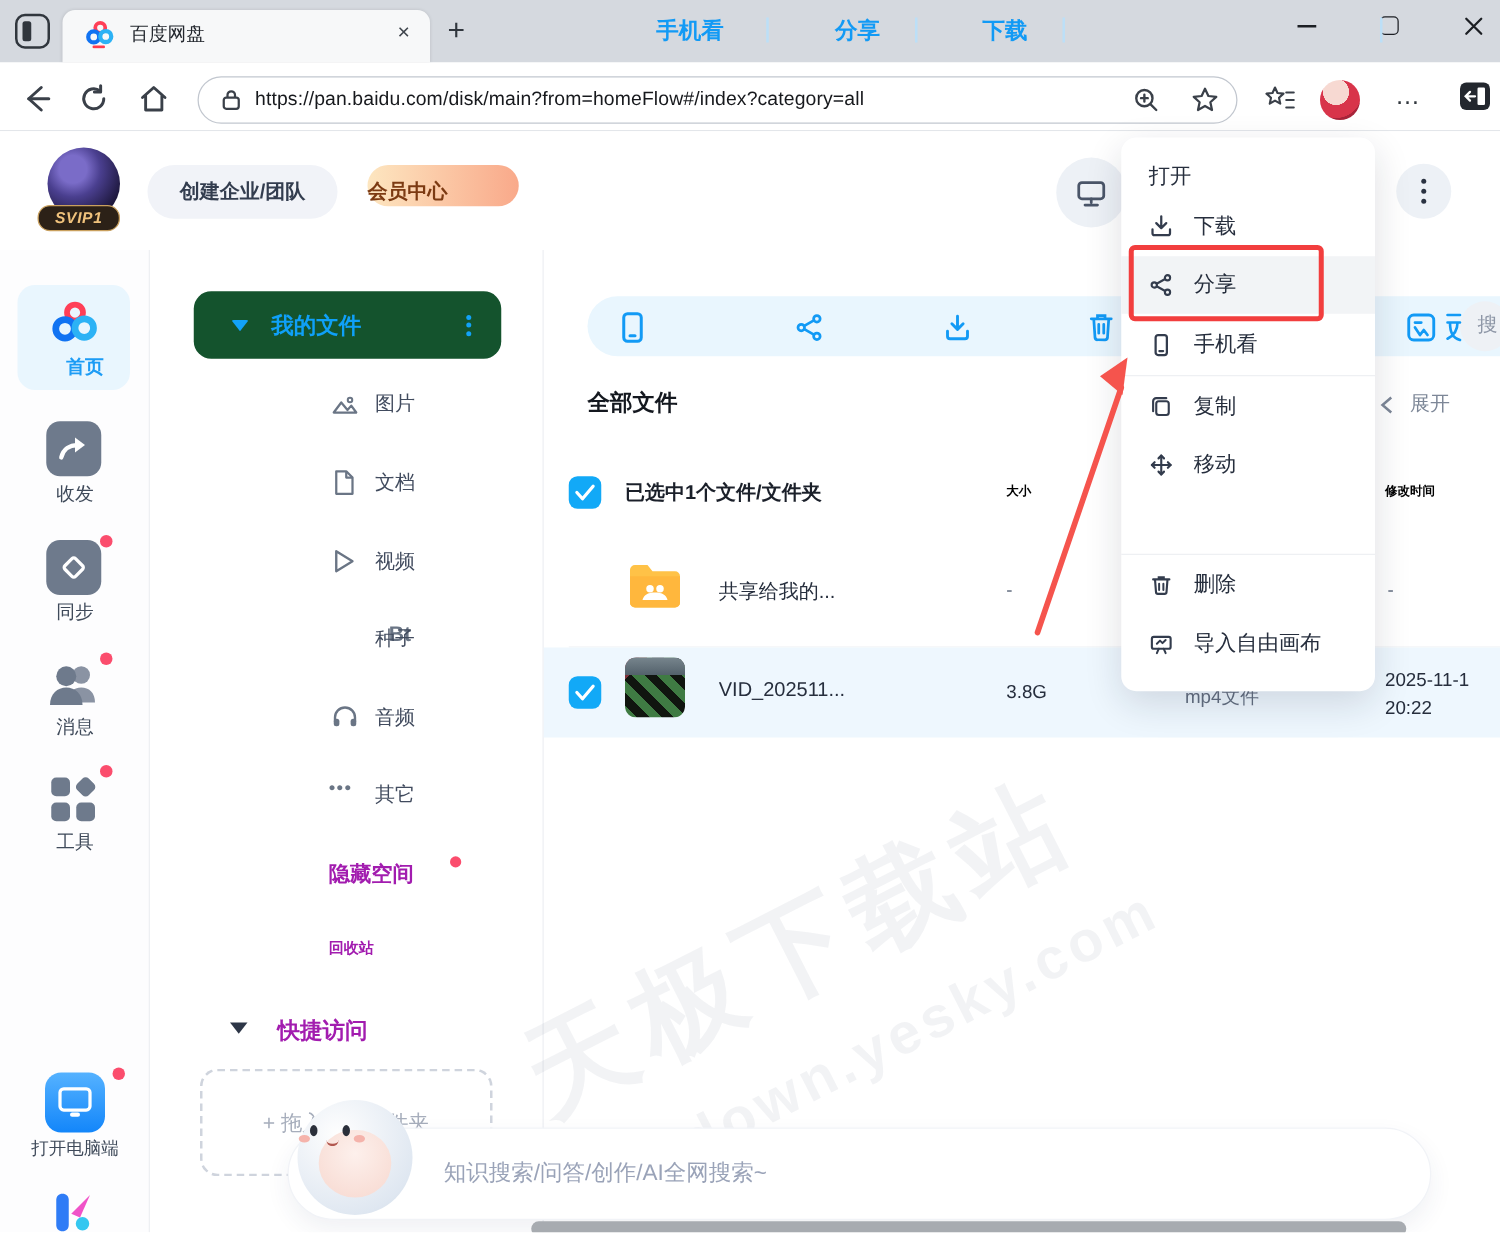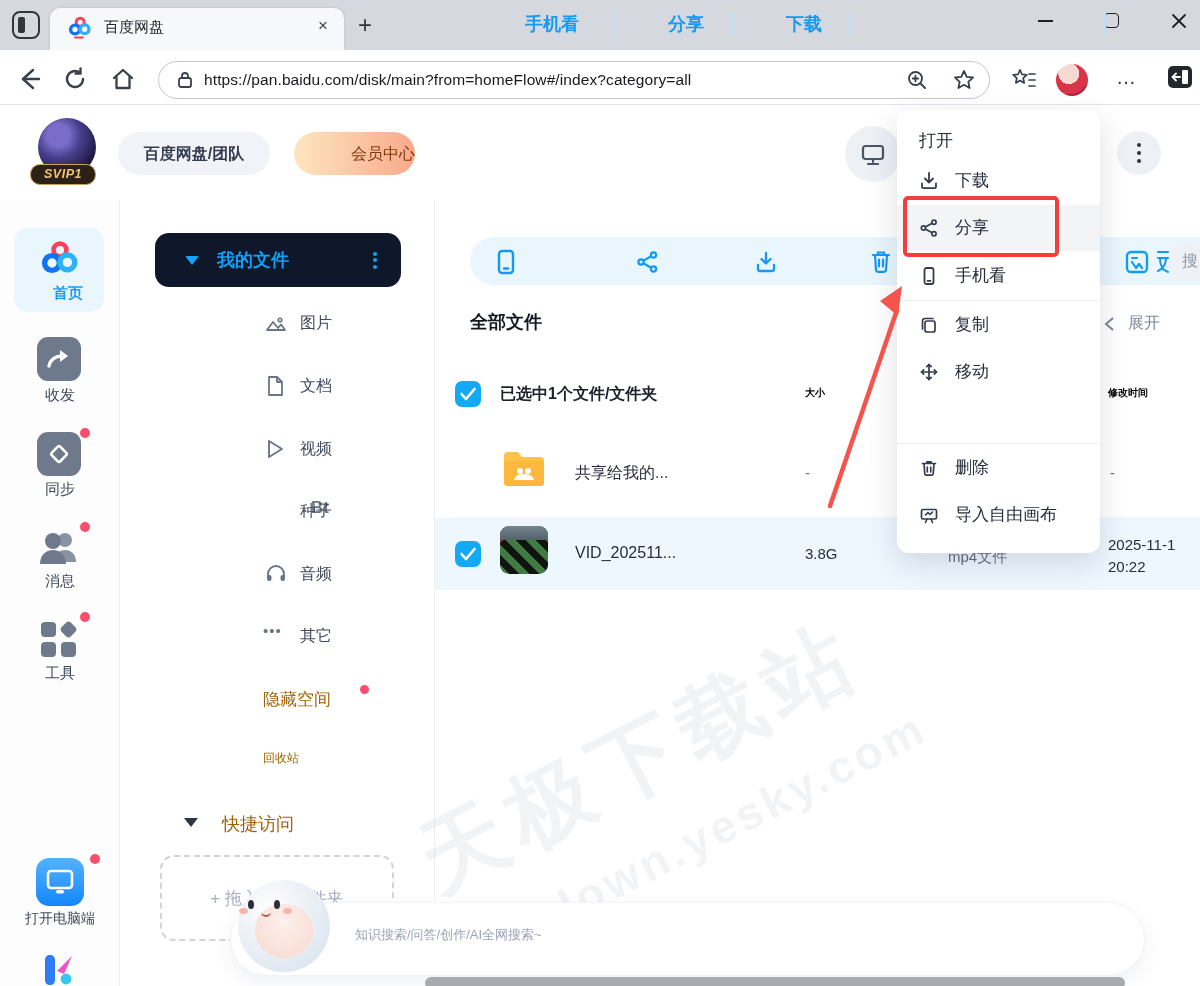--- a/index.html
+++ b/index.html
@@ -26,41 +26,41 @@
   .avatar-browser{left:1056px;top:64px;width:32px;height:32px;border-radius:50%;background:radial-gradient(circle at 40% 30%,#f7d9d2 0 35%,#d8344a 36% 70%,#a8243a 71%);}
   .more-dots{left:1116px;top:66px;font-size:20px;color:#30363d;letter-spacing:1px;}
   .panel-icon{left:1168px;top:66px;width:24px;height:22px;background:#23272e;border-radius:5px;}
   .panel-icon svg{position:absolute;left:3px;top:3px;}
 
   
   .site-header{left:0;top:105px;width:1200px;height:95px;background:#fff;}
   .hdr-avatar{left:38px;top:118px;width:58px;height:58px;border-radius:50%;background:radial-gradient(circle at 35% 30%,#7a6cc8 0 20%,#4a3f8f 40%,#171231 80%);}
   .svip{left:30px;top:164px;width:66px;height:21px;background:#2c2117;border:1.5px solid #c9a05e;border-radius:10px;color:#f0c27c;font-size:12.5px;font-style:italic;font-weight:bold;text-align:center;line-height:19px;letter-spacing:.5px;}
   .pill-gray{left:118px;top:132px;width:152px;height:43px;background:#f1f3f8;border-radius:22px;color:#333d4f;font-size:16px;font-weight:bold;text-align:center;line-height:43px;}
-  .pill-vip{left:294px;top:132px;width:121px;height:43px;background:linear-gradient(90deg,#fde6c0,#f9a98a);border-radius:22px;color:#7c3a12;font-size:16px;font-weight:normal;text-align:right;line-height:43px;}
+  .pill-vip{left:294px;top:132px;width:121px;height:33px;background:linear-gradient(90deg,#fde6c0,#f9a98a);border-radius:22px;color:#7c3a12;font-size:16px;font-weight:bold;text-align:left;line-height:43px;}
   .cast-btn{left:845px;top:126px;width:56px;height:56px;border-radius:50%;background:#edf1f6;}
   .hdr-more{left:1117px;top:131px;width:44px;height:44px;border-radius:50%;background:#edf1f6;}
   .vdot{position:absolute;left:20px;width:4px;height:4px;border-radius:50%;background:#2b3342;}
 
   
   .rail{left:0;top:200px;width:120px;height:786px;background:#fdfdfe;border-right:1px solid #eef0f3;}
   .rail-tile{left:14px;top:228px;width:90px;height:84px;background:#e9f6fe;border-radius:14px;}
   .rail-label{width:120px;text-align:center;font-size:15px;color:#3f4a5a;}
   .rail-label.active{color:#1d9cf5;font-weight:bold;padding-left:16px;}
   .gsq{border-radius:11px;background:#6e7a8c;}
   .reddot{width:10px;height:10px;border-radius:50%;background:#fb4d6d;}
   .pc-btn{left:36px;top:858px;width:48px;height:48px;border-radius:13px;background:linear-gradient(180deg,#55b2ff,#1386fa);}
 
   
   .tree{left:120px;top:200px;width:315px;height:786px;background:#fff;border-right:1px solid #eef0f3;}
-  .myfiles{left:155px;top:233px;width:246px;height:54px;background:#0f172a;border-radius:14px;}
+  .myfiles{left:155px;top:233px;width:246px;height:54px;background:#14532d;border-radius:14px;}
   .myfiles .tri{position:absolute;left:30px;top:23px;width:0;height:0;border-left:7px solid transparent;border-right:7px solid transparent;border-top:9px solid #12a2f8;border-radius:2px;}
   .myfiles .lbl{position:absolute;left:62px;top:15px;font-size:18px;font-weight:bold;color:#0fa0f8;}
   .tree-item-label{font-size:16px;color:#414b5e;}
-  .tree-item-label.strong{font-weight:normal;color:#a16207;}
+  .tree-item-label.strong{font-weight:bold;color:#a21caf;}
   .tree-icon{position:absolute;left:265px;color:#6a7585;}
   .drop-box{left:160px;top:855px;width:234px;height:86px;border:2px dashed #cfd4dd;border-radius:14px;color:#a7aebc;font-size:17px;line-height:84px;text-align:center;}
 
   
   .main-toolbar{left:470px;top:237px;width:730px;height:48px;background:#e9f6fe;border-radius:24px 0 0 24px;}
   .tb-act{position:absolute;top:0;height:48px;line-height:48px;color:#129af5;font-size:18px;font-weight:bold;}
   .tb-sep{position:absolute;top:14px;width:1.5px;height:20px;background:#bcdff7;}
   .search-pill{left:1168px;top:241px;width:40px;height:40px;border-radius:20px;background:#eef1f5;color:#8d96a6;font-size:16px;line-height:40px;padding-left:14px;}
   .section-title{left:470px;top:310px;font-size:18px;font-weight:bold;color:#14181f;}
   .expand-lnk{left:1128px;top:313px;font-size:16px;color:#7d8797;}
@@ -90,21 +90,21 @@
   .redbox{left:903px;top:196px;width:156px;height:61px;border:4px solid #f23e3e;border-radius:5px;z-index:21;}
 
   
   .ai-bar{left:230px;top:902px;width:915px;height:74px;background:#fff;border:1px solid #f1f3f7;border-radius:38px;box-shadow:0 8px 20px rgba(40,60,100,.07);z-index:15;}
   .mascot{left:236px;top:878px;width:96px;height:98px;z-index:16;}
   .mascot .head{position:absolute;left:2px;top:2px;width:92px;height:92px;border-radius:50%;background:radial-gradient(circle at 35% 30%,#fefefe,#dfe7f1 75%,#cdd8e6);}
   .mascot .face{position:absolute;left:19px;top:26px;width:58px;height:54px;border-radius:48% 48% 50% 50%;background:radial-gradient(circle at 50% 35%,#fdf0ec,#f7d8cf);}
   .mascot .eye{position:absolute;top:22px;width:6px;height:9px;border-radius:50%;background:#2a2f3a;}
   .mascot .blush{position:absolute;top:30px;width:9px;height:6px;border-radius:50%;background:#f5b3ab;}
   .mascot .smile{position:absolute;left:25px;top:33px;width:10px;height:6px;border:2px solid #b2574f;border-top:none;border-left:none;border-right:none;border-radius:0 0 8px 8px;}
-  .ai-text{left:355px;top:926px;font-size:13px;color:#9aa3b8;z-index:16;}
+  .ai-text{left:355px;top:926px;font-size:18px;color:#9aa3b8;z-index:16;}
   .bottom-bar{left:425px;top:977px;width:700px;height:12px;border-radius:7px;background:#a7abb0;z-index:17;}
 </style>
 </head>
 <body>
 
 <div class="stage">
 
   <div class="abs tabstrip"></div>
   <div class="abs workspace-btn">
       <span class="bar"></span>
@@ -159,21 +159,21 @@
   <div class="abs panel-icon">
       <svg width="18" height="16" viewBox="0 0 18 16">
         <rect x="11" y="1" width="6" height="14" rx="1" fill="#fff"></rect>
         <path d="M9 8H2M5 4.5L1.5 8 5 11.5" stroke="#fff" stroke-width="1.8" fill="none" stroke-linecap="round"></path>
       </svg>
     </div>
 
   <div class="abs site-header"></div>
   <div class="abs hdr-avatar"></div>
   <div class="abs svip">SVIP1</div>
-  <div class="abs pill-gray">百度网盘/团队</div>
+  <div class="abs pill-gray">创建企业/团队</div>
   <div class="abs pill-vip">会员中心</div>
   <div class="abs cast-btn">
     <svg style="position:absolute;left:15px;top:15px;" width="26" height="26" viewBox="0 0 26 26">
         <rect x="3" y="5" width="20" height="13" rx="2.5" fill="none" stroke="#4a5568" stroke-width="2.2"></rect>
         <path d="M13 18v3M8 23h10" stroke="#4a5568" stroke-width="2.2" stroke-linecap="round"></path>
       </svg>
   </div>
   <div class="abs hdr-more">
     <span class="vdot" style="top:12px;"></span>
       <span class="vdot" style="top:20px;"></span>

